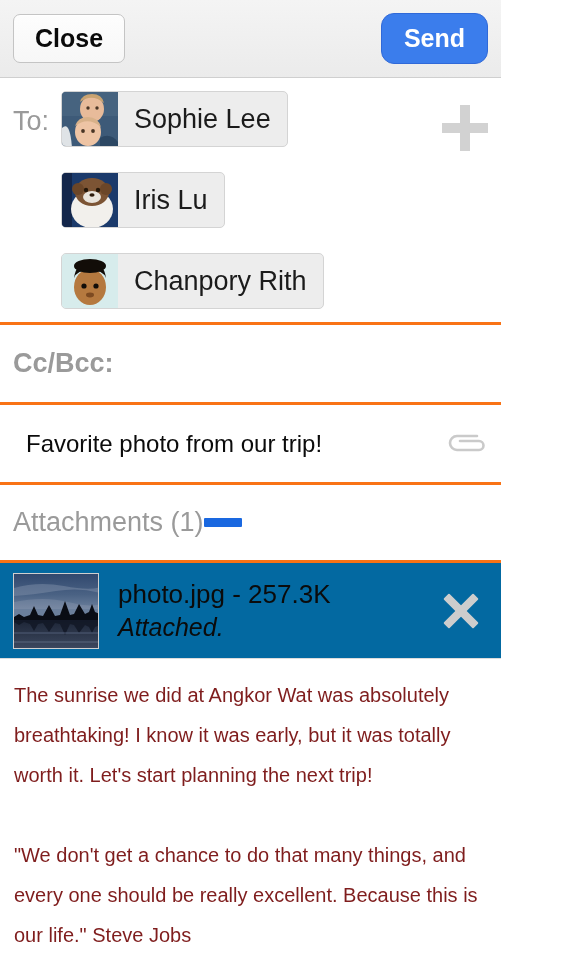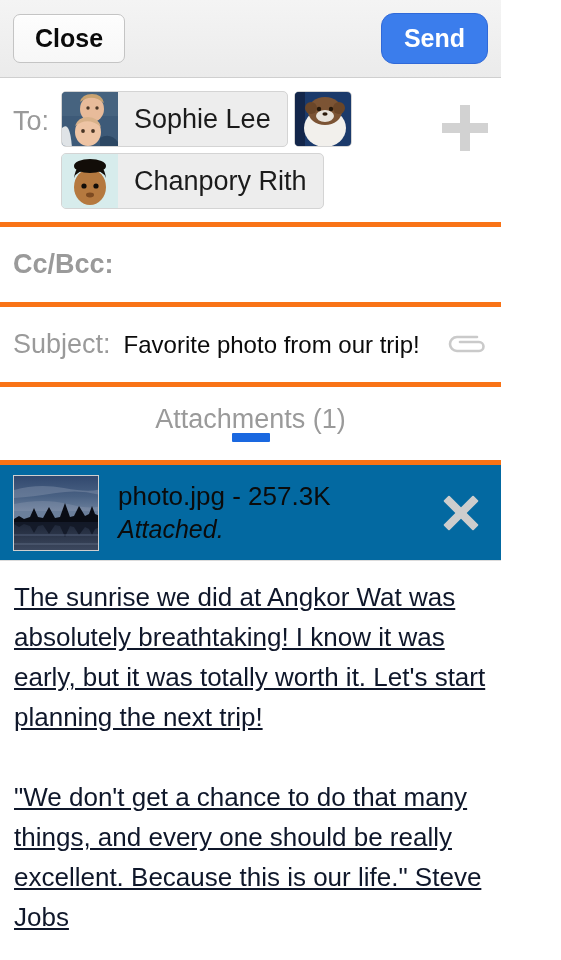--- a/index.html
+++ b/index.html
@@ -41,21 +41,21 @@
     border-radius: 13px;
     padding: 12px 22px;
     font-size: 25px;
     font-weight: bold;
     color: #ffffff;
     line-height: 1;
   }
 
   
   .row {
-    border-bottom: 5px solid #f97316;
+    border-bottom: 3px solid #f97316;
     display: flex;
     align-items: center;
     padding: 17px 13px;
     flex: none;
     background: #fff;
   }
   .row-to {
     align-items: flex-start;
     padding-top: 13px;
     padding-bottom: 13px;
@@ -65,23 +65,24 @@
     color: #9a9a9a;
     font-size: 27px;
     line-height: 1;
     white-space: nowrap;
   }
   .row-to .label-grey { padding-top: 17px; }
 
   .chips {
     display: flex;
     flex-wrap: wrap;
-    gap: 6px;
+    gap: 25px;
     margin-left: 12px;
     flex: 1;
+    justify-content: space-between;
   }
   .chip {
     display: flex;
     align-items: stretch;
     background: #ededed;
     border: 1px solid #d4d4d4;
     border-radius: 5px;
     overflow: hidden;
     height: 56px;
   }
@@ -114,21 +115,21 @@
     margin-left: 13px;
     flex: 1;
     white-space: nowrap;
     overflow: hidden;
   }
 
   
   .clip { width: 44px; height: 30px; flex: none; }
 
   
-  .row-attach-head { height: 78px; justify-content: center; flex-direction: column; }
+  .row-attach-head { height: 78px; justify-content: flex-start; }
   .minus-bar { width: 38px; height: 9px; background: #1a68e0; border-radius: 1px; flex: none; }
 
   
   .attach-item {
     display: flex;
     align-items: center;
     padding: 10px 13px;
     border-bottom: 1px solid #dcdcdc;
     flex: none;
     height: 96px;
@@ -156,25 +157,24 @@
     content: ""; position: absolute; left: 0; top: 17px;
     width: 42px; height: 8px; background: #cdcdcd; border-radius: 1px;
   }
   .x-icon::before { transform: rotate(45deg); }
   .x-icon::after  { transform: rotate(-45deg); }
 
   
   .body-area {
     flex: 1;
     padding: 16px 14px;
-    font-size: 26px;
+    font-size: 20px;
     line-height: 40px;
-    color: #0f172a;
-    overflow: hidden;
-    text-decoration: underline;
+    color: #7f1d1d;
+    overflow: hidden;
   }
   .body-para { margin: 0; }
   .body-gap { height: 40px; }
 </style>
 </head>
 <body>
 
 <div class="screen">
 
   <div class="toolbar">
@@ -214,20 +214,21 @@
             <ellipse cx="30" cy="36" rx="21" ry="19" fill="#f2f0ec"></ellipse>
             <ellipse cx="30" cy="19" rx="17" ry="14" fill="#7c5434"></ellipse>
             <ellipse cx="16" cy="16" rx="6" ry="6" fill="#6b4628"></ellipse>
             <ellipse cx="44" cy="16" rx="6" ry="6" fill="#6b4628"></ellipse>
             <ellipse cx="30" cy="24" rx="9" ry="6" fill="#e9e4dc"></ellipse>
             <circle cx="24" cy="17" r="2.2" fill="#241608"></circle>
             <circle cx="36" cy="17" r="2.2" fill="#241608"></circle>
             <ellipse cx="30" cy="22" rx="2.6" ry="1.8" fill="#2b1a0b"></ellipse>
           </svg>
         </span>
+        <span class="chip-name">Iris Lu</span>
       </div>
 
       <div class="chip">
         <span class="chip-avatar">
           <svg width="56" height="56" viewBox="0 0 56 56">
             <rect width="56" height="56" fill="#d7ecec"></rect>
             <ellipse cx="28" cy="33" rx="16" ry="18" fill="#b5793f"></ellipse>
             <path d="M12 24q2-16 16-16t16 16q-3-8-16-8t-16 8z" fill="#120d08"></path>
             <ellipse cx="28" cy="12" rx="16" ry="7" fill="#120d08"></ellipse>
             <circle cx="22" cy="32" r="2.6" fill="#120d08"></circle>
@@ -240,21 +241,20 @@
 
     </div>
     <span class="plus-icon"></span>
   </div>
 
   <div class="row row-cc">
     <span class="label-grey">Cc/Bcc:</span>
   </div>
 
   <div class="row row-subject">
-    <span class="label-grey">Subject:</span>
     <span class="subject-value">Favorite photo from our trip!</span>
     <span class="clip">
       <svg width="44" height="30" viewBox="0 0 44 30">
         <path d="M33 7H13a7 7 0 0 0 0 14h22a4.5 4.5 0 0 0 0-9H16" fill="none" stroke="#cacaca" stroke-width="2.6" stroke-linecap="round"></path>
       </svg>
     </span>
   </div>
 
   <div class="row row-attach-head">
     <span class="label-grey">Attachments (1)</span>

